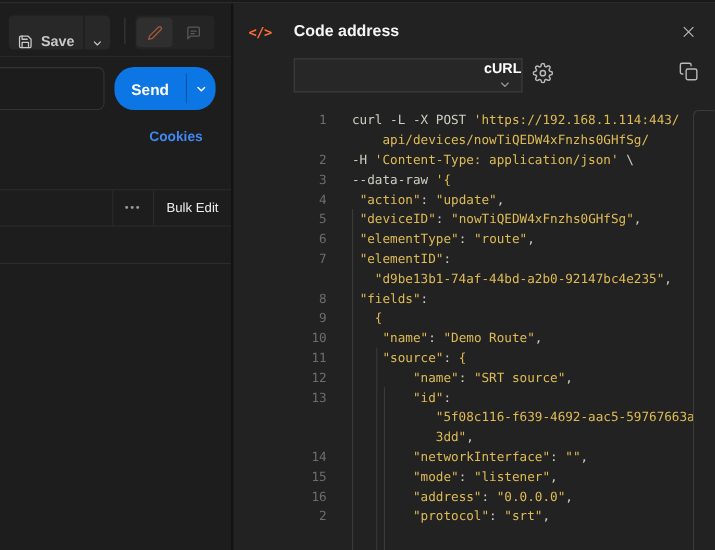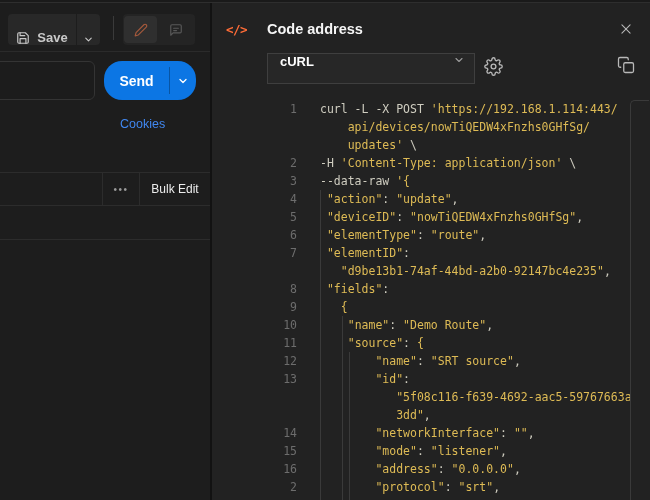--- a/index.html
+++ b/index.html
@@ -30,22 +30,22 @@
                background:#1c1c1c; border:1px solid #343434; border-radius:6px;
                color:#ddd; font-size:12px; padding:0 10px; outline:none; }
   .send-btn { position:absolute; left:104px; top:61px; width:92px; height:39px;
               background:#0c76e4; border-radius:18px; display:flex; align-items:stretch;
               color:#fff; cursor:pointer; }
   .send-label { flex:1; display:flex; align-items:center; justify-content:center;
                 font-size:14px; font-weight:700; }
   .send-div { width:1px; background:rgba(0,0,0,.28); margin:6px 0; }
   .send-caret { width:26px; display:flex; align-items:center; justify-content:center; }
 
-  .cookies { position:absolute; left:120px; top:117px; width:80px; text-align:left;
-             color:#4087f0; font-size:12.5px; font-weight:400; cursor:pointer; }
+  .cookies { position:absolute; left:120px; top:117px; width:80px; text-align:center;
+             color:#4087f0; font-size:12.5px; font-weight:700; cursor:pointer; }
 
   .tbl-row { position:absolute; left:0; top:172px; width:210px; height:34px;
              border-top:1px solid #2c2c2c; border-bottom:1px solid #2c2c2c;
              display:flex; align-items:stretch; }
   .tbl-cell-pad { flex:1; }
   .tbl-cell-more { width:37px; border-left:1px solid #2c2c2c; display:flex;
                    align-items:center; justify-content:center; color:#9a9a9a;
                    font-size:10px; letter-spacing:1.5px; cursor:pointer; }
   .tbl-cell-bulk { width:71px; border-left:1px solid #2c2c2c; display:flex;
                    align-items:center; justify-content:center; color:#ececec;
@@ -61,21 +61,21 @@
   .code-toggle { position:absolute; left:14px; top:22px; color:#ff6c37; font-size:12.5px;
                  font-weight:700; letter-spacing:-0.5px; cursor:pointer;
                  font-family:"DejaVu Sans Mono", monospace; }
   .panel-title { position:absolute; left:55px; top:21px; color:#f5f5f5; font-size:14.5px;
                  font-weight:700; }
   .close-btn { position:absolute; left:405px; top:20px; width:18px; height:18px;
                display:flex; align-items:center; justify-content:center; cursor:pointer; }
 
   .lang-select { position:absolute; left:55px; top:53px; width:208px; height:31px;
                  background:#272727; border:1px solid #3f3f3f; border-radius:0;
-                 display:flex; align-items:flex-start; cursor:pointer; }
+                 display:flex; align-items:flex-end; cursor:pointer;flex-direction:column; }
   .lang-value { flex:1; color:#ffffff; font-size:13px; font-weight:700; padding-left:12px; }
   .lang-caret { width:30px; display:flex; align-items:center; justify-content:center; }
   .gear-btn { position:absolute; left:272px; top:57px; width:20px; height:20px; cursor:pointer; }
   .copy-btn { position:absolute; left:405px; top:56px; width:20px; height:20px; cursor:pointer; }
 
   .code-area { position:absolute; left:65px; top:100px; width:365px; height:400px;
                font-family:"DejaVu Sans Mono", monospace; font-size:11.5px; }
   .crow { display:flex; height:18px; line-height:18px; white-space:pre; }
   .ln { width:20px; text-align:right; color:#6d6d6d; flex:0 0 20px; margin-right:23px; }
   .ct { white-space:pre; }
@@ -202,21 +202,20 @@
         <svg width="18" height="18" viewBox="0 0 24 24" fill="none" stroke="#b9b9b9" stroke-width="1.7" stroke-linecap="round" stroke-linejoin="round">
           <rect x="9" y="9" width="13" height="13" rx="2"></rect>
           <path d="M5 15H4a2 2 0 0 1-2-2V4a2 2 0 0 1 2-2h9a2 2 0 0 1 2 2v1"></path>
         </svg>
       </span>
     </div>
 
     <div class="code-area" id="code-area">
         <div class="crow"><span class="ln">1</span><span class="ct"><span class="tok-p">curl -L -X POST </span><span class="tok-s">'https://192.168.1.114:443/</span></span></div>
         <div class="crow"><span class="ln"></span><span class="ct"><span class="tok-s">    api/devices/nowTiQEDW4xFnzhs0GHfSg/</span></span></div>
-        <div class="crow"><span class="ln"></span><span class="ct"><span class="tok-s">    updates'</span><span class="tok-p"> \</span></span></div>
         <div class="crow"><span class="ln">2</span><span class="ct"><span class="tok-p">-H </span><span class="tok-s">'Content-Type: application/json'</span><span class="tok-p"> \</span></span></div>
         <div class="crow"><span class="ln">3</span><span class="ct"><span class="tok-p">--data-raw </span><span class="tok-s">'{</span></span></div>
         <div class="crow"><span class="ln">4</span><span class="ct"><span class="tok-p"> </span><span class="tok-s">"action"</span><span class="tok-p">: </span><span class="tok-s">"update"</span><span class="tok-p">,</span></span></div>
         <div class="crow"><span class="ln">5</span><span class="ct"><span class="tok-p"> </span><span class="tok-s">"deviceID"</span><span class="tok-p">: </span><span class="tok-s">"nowTiQEDW4xFnzhs0GHfSg"</span><span class="tok-p">,</span></span></div>
         <div class="crow"><span class="ln">6</span><span class="ct"><span class="tok-p"> </span><span class="tok-s">"elementType"</span><span class="tok-p">: </span><span class="tok-s">"route"</span><span class="tok-p">,</span></span></div>
         <div class="crow"><span class="ln">7</span><span class="ct"><span class="tok-p"> </span><span class="tok-s">"elementID"</span><span class="tok-p">:</span></span></div>
         <div class="crow"><span class="ln"></span><span class="ct"><span class="tok-s">   "d9be13b1-74af-44bd-a2b0-92147bc4e235"</span><span class="tok-p">,</span></span></div>
         <div class="crow"><span class="ln">8</span><span class="ct"><span class="tok-p"> </span><span class="tok-s">"fields"</span><span class="tok-p">:</span></span></div>
         <div class="crow"><span class="ln">9</span><span class="ct"><span class="tok-s">   {</span></span></div>
         <div class="crow"><span class="ln">10</span><span class="ct"><span class="tok-p">    </span><span class="tok-s">"name"</span><span class="tok-p">: </span><span class="tok-s">"Demo Route"</span><span class="tok-p">,</span></span></div>

